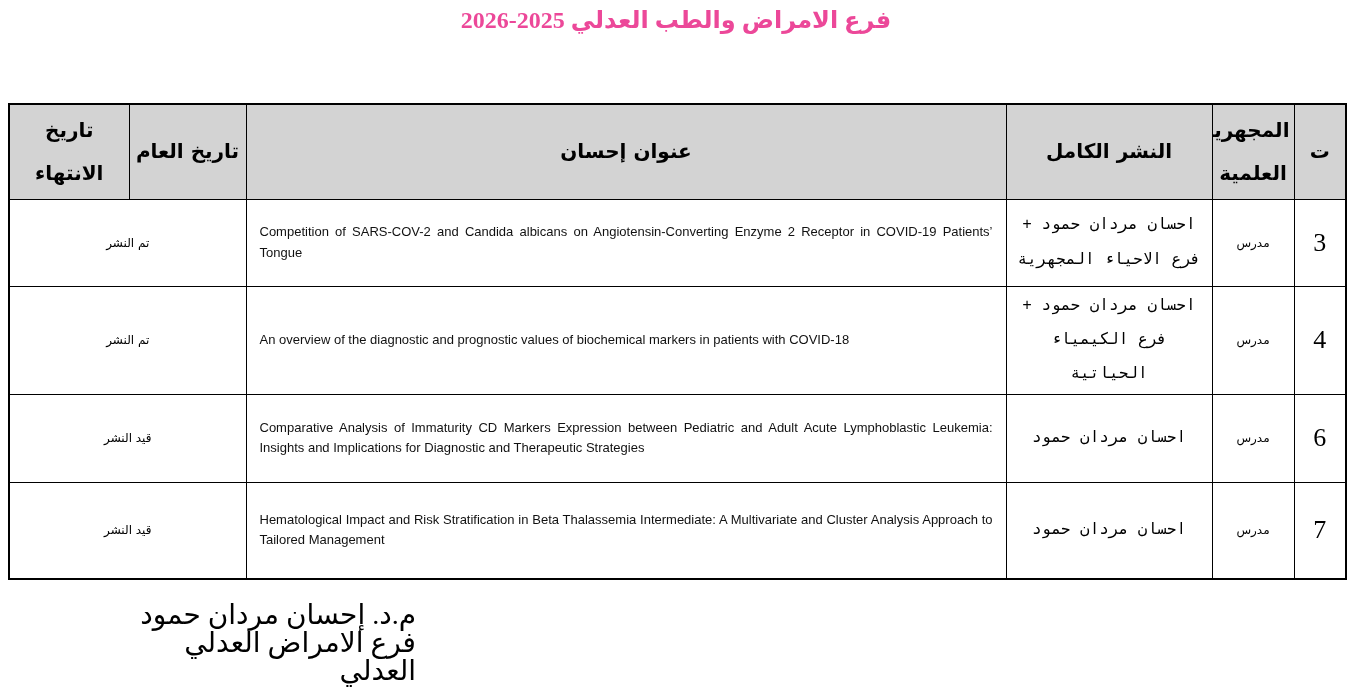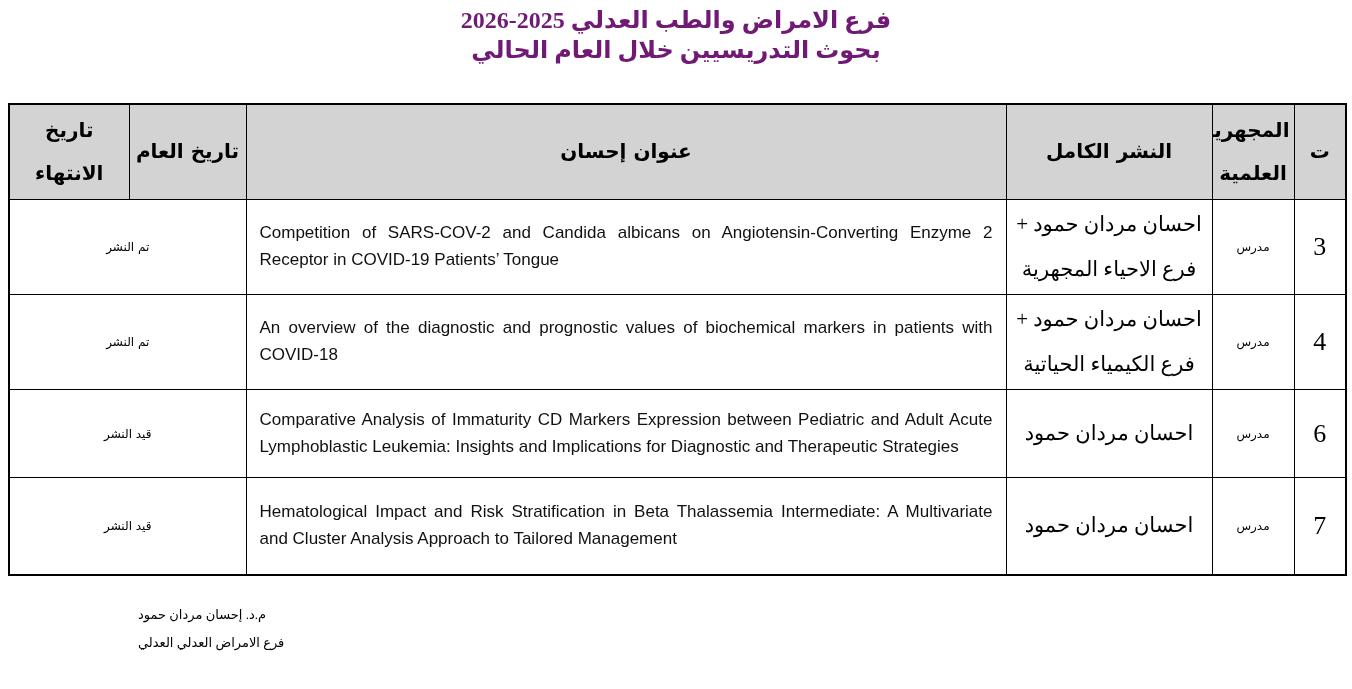--- a/index.html
+++ b/index.html
@@ -5,21 +5,21 @@
   * { margin:0; padding:0; box-sizing:border-box; }
   html,body { background:#ffffff; }
   body {
     width:1352px; height:689px; position:relative; overflow:hidden;
     font-family:"DejaVu Sans", sans-serif; color:#000;
   }
   .doc-title {
     position:absolute; top:5px; left:0; width:100%;
     text-align:center; direction:rtl;
     font-family:"Liberation Serif","DejaVu Serif","DejaVu Sans",serif;
-    font-weight:bold; font-size:24px; line-height:30px; color:#701a75;
+    font-weight:bold; font-size:24px; line-height:30px; color:#ec4899;
   }
   table.doc-table {
     position:absolute; left:8px; top:103px; width:1337px;
     border-collapse:collapse; table-layout:fixed;
     direction:rtl; border:2px solid #000;
   }
   .doc-table th, .doc-table td {
     border:1.5px solid #000; vertical-align:middle; text-align:center;
     overflow:hidden;
   }
@@ -33,42 +33,41 @@
   tr.row-1 { height:90px; }
   tr.row-2 { height:88px; }
   tr.row-3 { height:97px; }
   td.cell-no {
     font-family:"Liberation Serif","DejaVu Serif",serif; font-size:26px;
   }
   td.cell-rank, td.cell-status {
     font-family:"DejaVu Sans",sans-serif; font-size:12px;
   }
   td.cell-name {
-    font-family:Liberation Serif, serif; font-size:21px;
+    font-family:Liberation Mono, monospace; font-size:16px;
     line-height:2.15; white-space:pre-line; padding:2px 6px;
   }
   td.cell-title {
     direction:ltr; text-align:justify; text-align-last:left;
     font-family:"Liberation Sans","DejaVu Sans",sans-serif;
-    font-size:17px; line-height:1.56; padding:6px 13px; color:#111;margin-left:46px;
+    font-size:13px; line-height:1.56; padding:6px 13px; color:#111;margin-left:46px;
   }
   .footer {
     position:absolute; left:138px; top:601px; width:278px;
-    text-align:left; direction:rtl;
+    text-align:right; direction:rtl;
     font-family:"Liberation Serif","DejaVu Serif","DejaVu Sans",serif;
-    font-size:13px; line-height:28px; color:#000;
+    font-size:28px; line-height:28px; color:#000;
   }
   .footer .date-line { direction:ltr; }
 </style>
 </head>
 <body>
 
 <div class="doc-title">
   <div>فرع الامراض والطب العدلي 2025-2026</div>
-  <div>بحوث التدريسيين خلال العام الحالي</div>
 </div>
 
 <table class="doc-table">
   <colgroup>
     <col style="width:52px">
       <col style="width:82px">
       <col style="width:206px">
     <col style="width:760px">
       <col style="width:117px">
       <col style="width:120px">

